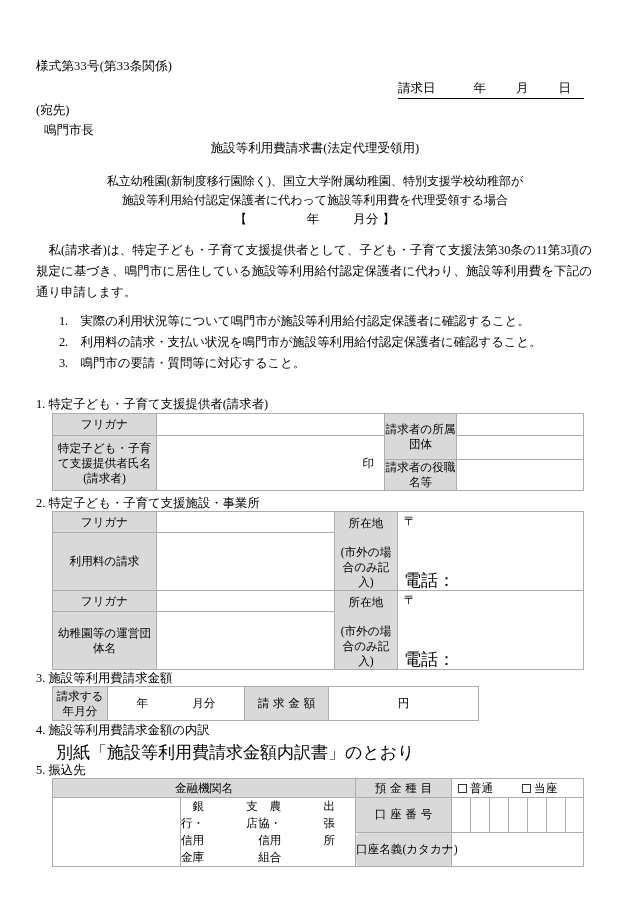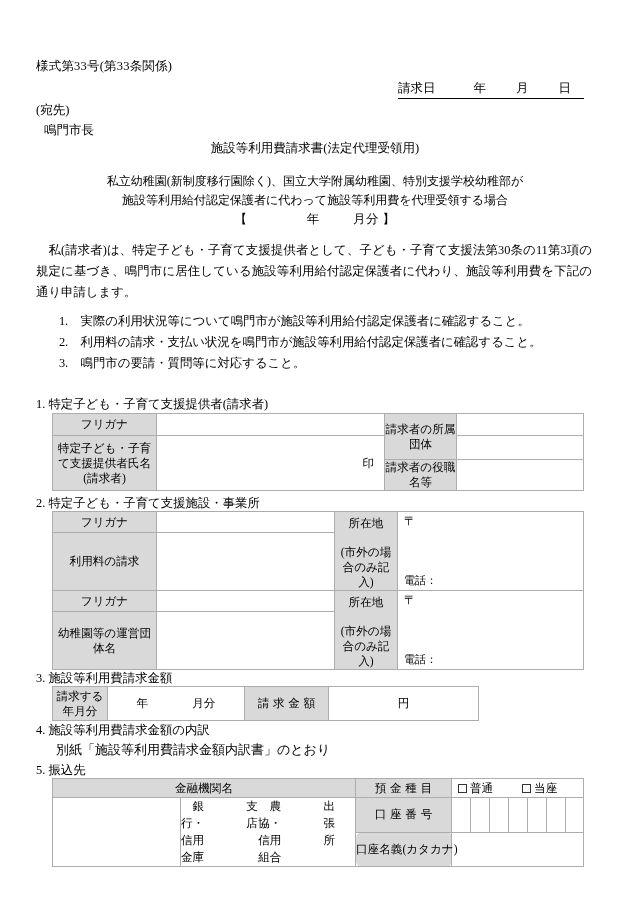--- a/index.html
+++ b/index.html
@@ -93,21 +93,21 @@
     text-indent: -0.4em;
     margin: 0;
   }
 
   
   .sec-head {
     font-size: 12.4px;
     white-space: nowrap;
   }
   .sec-note {
-    font-size: 13px;
+    font-size: 17px;
     white-space: nowrap;
   }
 
   
   table.frm {
     border-collapse: collapse;
     table-layout: fixed;
     font-size: 11.6px;
     background: #fff;
   }
@@ -135,21 +135,21 @@
   .postal {
     display: block;
     text-align: left;
     padding: 2px 0 0 6px;
     font-size: 12px;
   }
   .tel {
     display: block;
     text-align: left;
     padding: 0 0 2px 6px;
-    font-size: 11px;
+    font-size: 17px;
     margin-top: 43px;
   }
   .loc-wrap {
     display: flex;
     flex-direction: column;
     justify-content: space-between;
     height: 100%;
     box-sizing: border-box;
   }
   .spaced {

